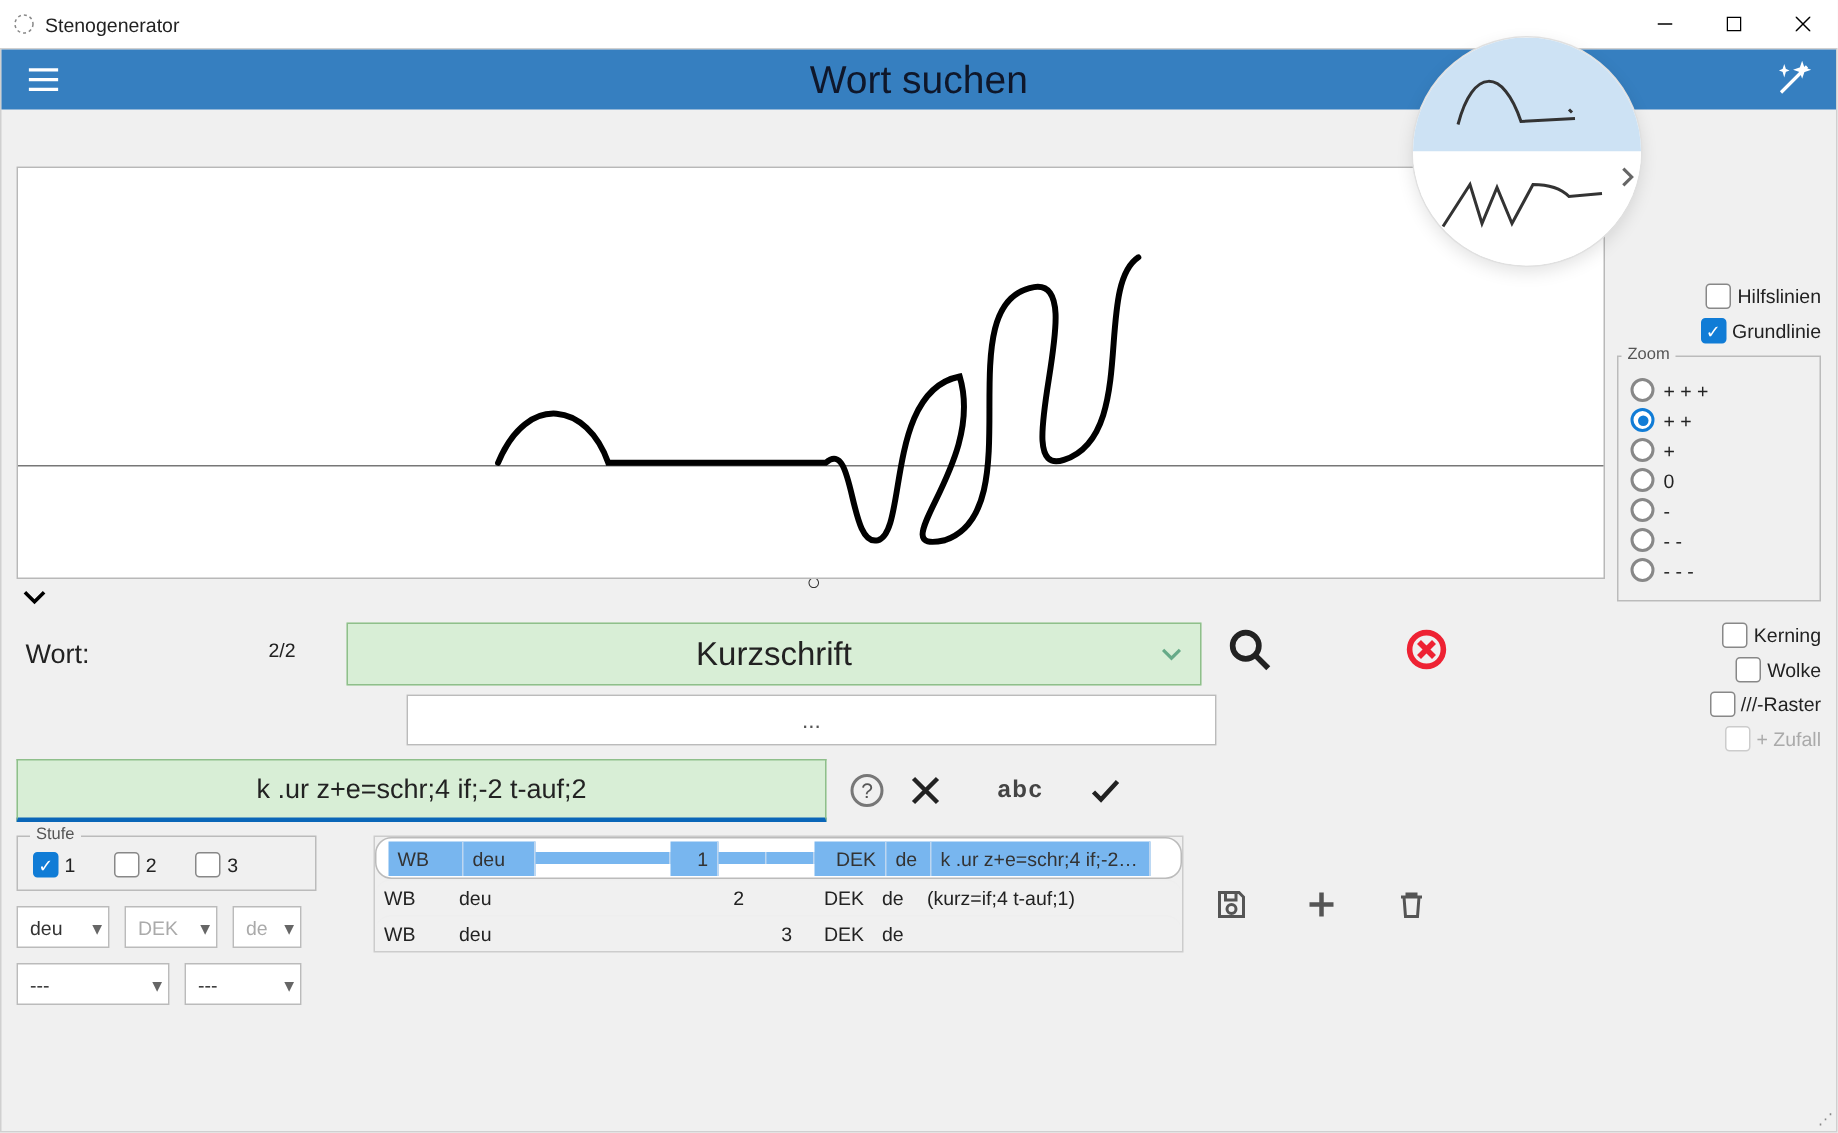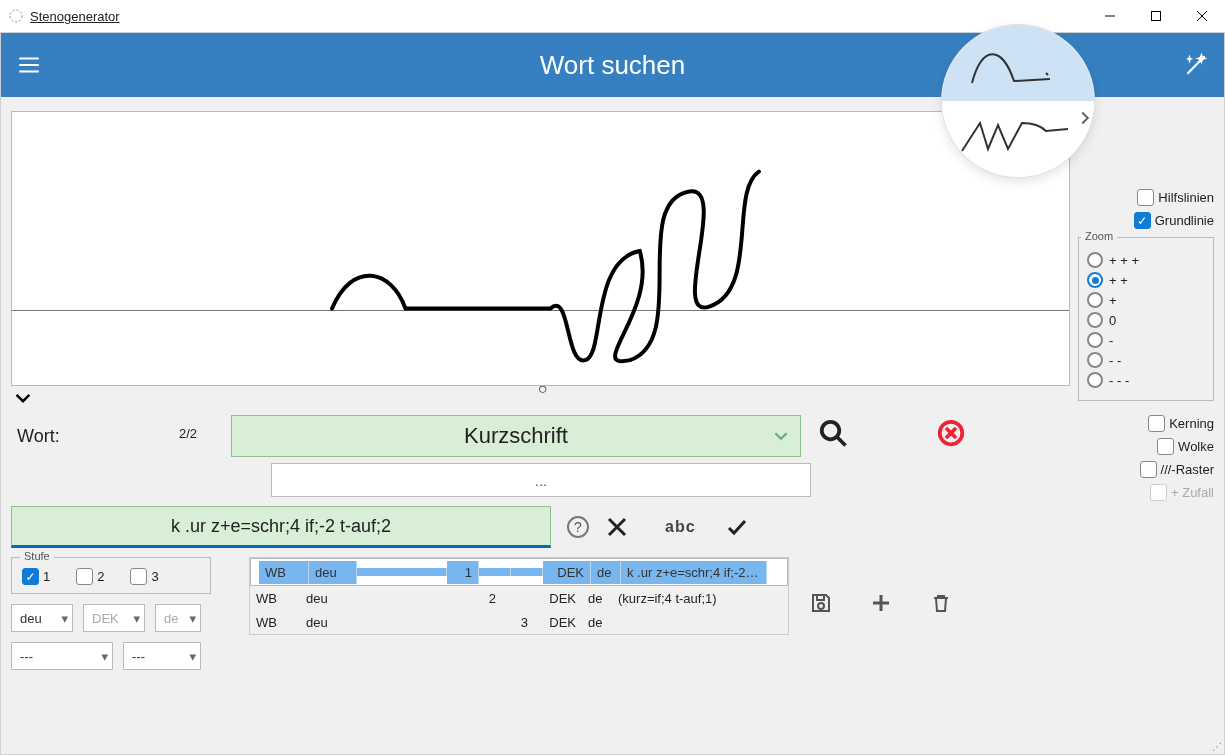--- a/index.html
+++ b/index.html
@@ -5,28 +5,28 @@
   * { box-sizing: border-box; }
   html, body {
     margin: 0; padding: 0; width: 1225px; height: 755px;
     font-family: "Segoe UI", Tahoma, sans-serif;
     font-size: 13px; color: #222;
     background: #fff; overflow: hidden;
   }
   
   .titlebar { height: 32px; display:flex; align-items:center; padding:0 0 0 8px; }
   .titlebar .app-icon { width:16px; height:16px; margin-right:6px; display:inline-block; }
-  .titlebar .title { flex:0 0 auto;text-decoration:underline; }
+  .titlebar .title { flex:0 0 auto; }
   .titlebar .spacer { flex:1; }
   .winbtns { display:flex; height:100%; }
   .winbtn { width:46px; height:100%; display:flex; align-items:center; justify-content:center; }
   .winbtn svg { width:10px; height:10px; }
   
   .window-body { position:absolute; top:32px; left:0; right:0; bottom:0; border:1px solid #d0d0d0; background:#f0f0f0; }
-  .headerbar { height:64px; background:#367fc0; color:#ffffff; display:flex; align-items:center; position:relative; }
+  .headerbar { height:40px; background:#367fc0; color:#0f172a; display:flex; align-items:center; position:relative; }
   .hb-left { width:56px; display:flex; align-items:center; justify-content:center; height:100%; }
   .hb-title { flex:1; text-align:center; font-size:26px; font-weight:400; }
   .hb-right { width:56px; display:flex; align-items:center; justify-content:center; height:100%; }
   .hb-left svg, .hb-right svg { width:26px; height:26px; fill:#fff; stroke:#fff; }
   
   .circle-preview {
     position:absolute; right:130px; top:-8px; width:152px; height:152px;
     border-radius:50%; background:#fff; box-shadow:0 0 0 1px #e0e0e0, 0 4px 12px rgba(0,0,0,0.12);
     overflow:hidden; z-index:5;
   }
@@ -76,21 +76,21 @@
   .chkbox.checked { background:#107cd6; border-color:#107cd6; }
   .chkbox.checked::after { content:"✓"; color:#fff; font-size:12px; }
   .chkbox.disabled { border-color:#ccc; }
   
   .selrow { display:flex; gap:10px; margin-top:10px; }
   .sel { height:28px; border:1px solid #bbb; background:#fff; display:flex; align-items:center; padding:0 20px 0 8px; position:relative; min-width:62px; font-size:13px; color:#333; }
   .sel.dis { color:#aaa; }
   .sel .caret-sm { position:absolute; right:4px; color:#666; }
   
   .tbl { margin-top:6px; width:540px; border:1px solid #ccc; }
-  .tbl .tr { display:flex; }
+  .tbl .tr { display:flex;border-radius:11px; }
   .tbl .th, .tbl .td { padding:4px 6px; font-size:13px; }
   .tbl .th { background:#fff; }
   .tbl .tr.hd .th { border-right:1px solid #bdd6f0; }
   .tbl .tr.sel .th { background:#78b6ef; }
   .tbl .c1{width:50px} .tbl .c2{width:48px} .tbl .c3{width:90px; text-align:right}
   .tbl .c4{width:32px; text-align:right} .tbl .c5{width:32px; text-align:right} .tbl .c6{width:32px; text-align:right}
   .tbl .c7{width:48px; text-align:right} .tbl .c8{width:30px}
   .tbl .c9{flex:1; overflow:hidden; text-overflow:ellipsis; white-space:nowrap}
   .tbl .tr:not(.sel):not(.hd){ border-top:1px solid #eee; }
   

